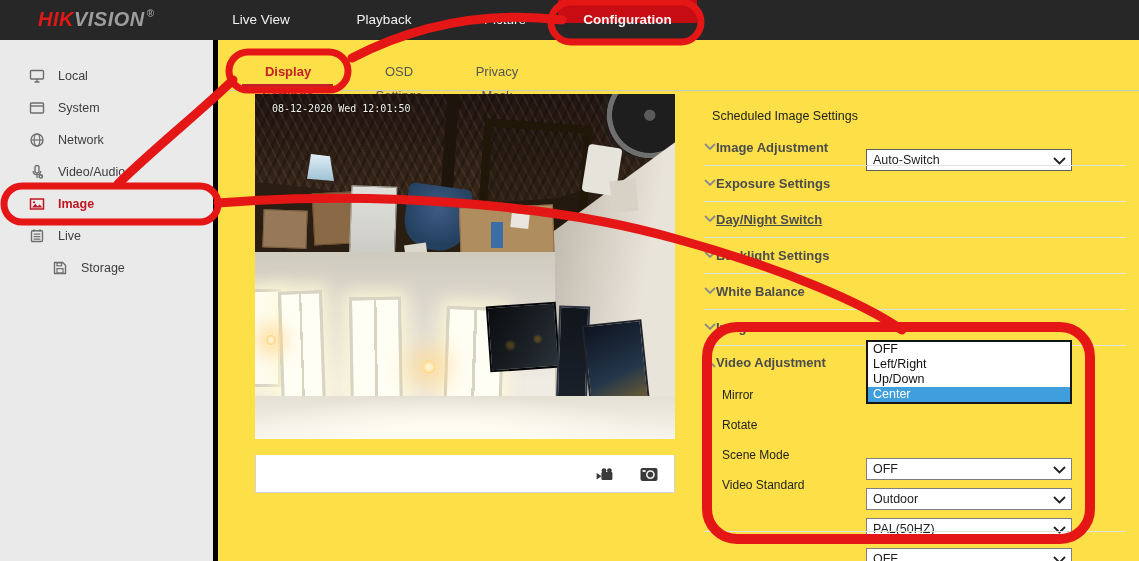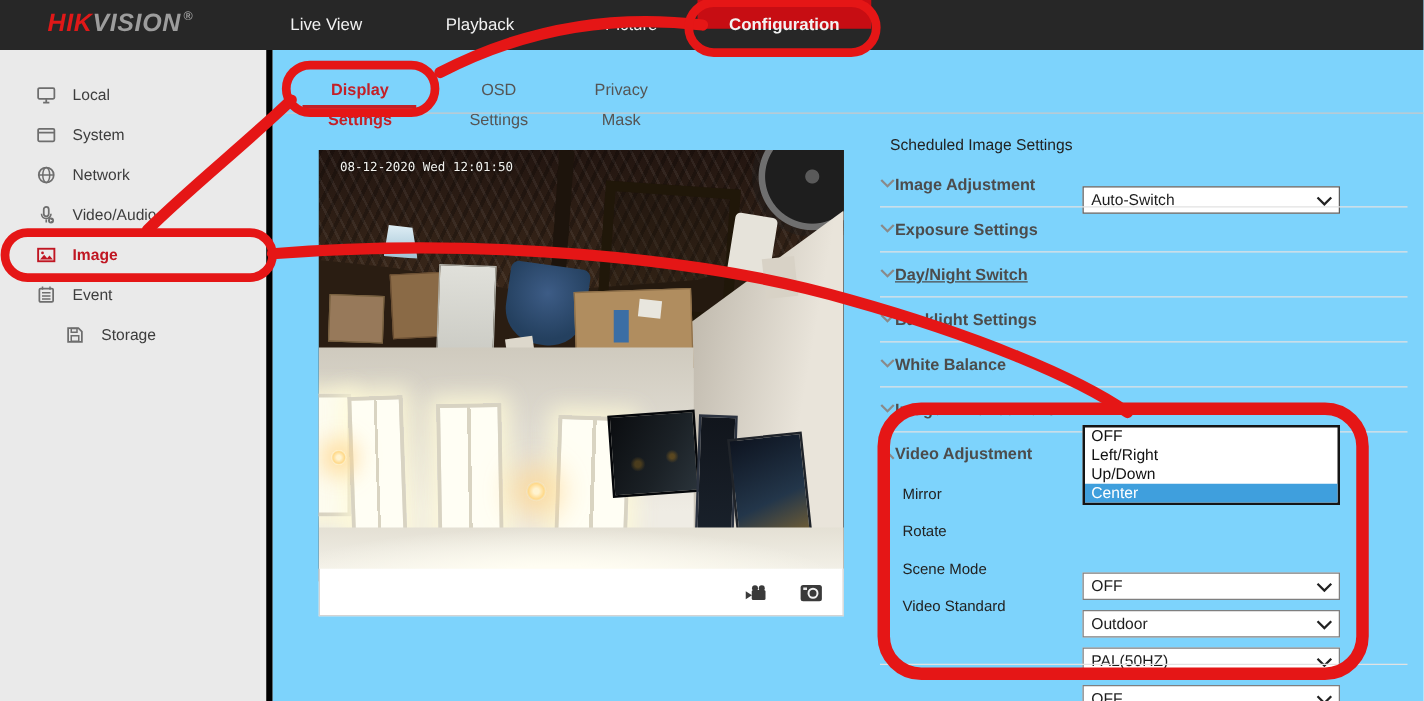--- a/index.html
+++ b/index.html
@@ -1,16 +1,16 @@
 <!DOCTYPE html>
 <html><head>
 <meta charset="utf-8">
 <style>
   html,body{margin:0;padding:0;background:#fff;}
-  .page{position:relative;width:1139px;height:561px;background:#7dd3fc;overflow:hidden;
+  .page{position:relative;width:1139px;height:561px;background:#fde047;overflow:hidden;
         font-family:"Liberation Sans",sans-serif;}
 
   
   .topbar{position:absolute;left:0;top:0;width:1139px;height:40px;background:#272727;}
   .brand{position:absolute;left:38px;top:8px;font-style:italic;font-weight:bold;font-size:20px;letter-spacing:.5px;}
   .brand .hik{color:#e01818;}
   .brand .vision{color:#9d9d9d;}
   .brand .reg{color:#9d9d9d;font-size:10px;font-style:normal;vertical-align:top;margin-left:2px;}
   .nav-item{position:absolute;top:0;height:23px;line-height:40px;width:120px;text-align:center;
             color:#f2f2f2;font-size:13.5px;cursor:pointer;}
@@ -23,21 +23,21 @@
   .side-item .lbl{position:absolute;left:58px;top:0;height:32px;line-height:32px;font-size:12.5px;color:#3d3d3d;}
   .side-item.active .lbl{color:#c01622;font-weight:bold;}
 
   
   .tab{position:absolute;top:60px;height:24px;line-height:24px;font-size:13px;color:#555;cursor:pointer;}
   .tab.active{color:#c32027;font-weight:bold;}
   .tab-underline{position:absolute;left:242px;top:84px;width:91px;height:3px;background:#c32027;}
   .tab-divider{position:absolute;left:228px;top:90px;width:911px;height:1px;background:#c9c9c9;}
 
   
-  .preview{position:absolute;left:255px;top:120px;width:420px;height:345px;overflow:hidden;background:#2a1d12;}
+  .preview{position:absolute;left:255px;top:94px;width:420px;height:345px;overflow:hidden;background:#2a1d12;}
   .pv-bar{position:absolute;left:255px;top:455px;width:420px;height:38px;background:#fff;
           border:1px solid #d4d4d4;border-top:none;box-sizing:border-box;}
   .timestamp{position:absolute;left:17px;top:9px;font-family:"DejaVu Sans Mono",monospace;font-size:10px;
              color:#f3f3ef;text-shadow:0 0 2px #000;z-index:9;}
   .scene-el{position:absolute;}
 
   
   .sched-label{position:absolute;left:700px;top:105px;width:158px;text-align:right;height:22px;line-height:22px;
                font-size:12.5px;color:#222;}
   .sel{position:absolute;height:22px;background:#fff;border:1px solid #7f7f7f;font-size:12.5px;color:#1d1d1d;
@@ -110,21 +110,21 @@
           <circle cx="5" cy="6.3" r="1.1" fill="#c01622"></circle>
           <path d="M3 11.6l3.3-3.8 2.4 2.8 1.9-2.2 2.7 3.2z" fill="#c01622"></path>
         </svg>
       <span class="lbl">Image</span>
     </div>
     <div class="side-item" style="top:180px;">
       <svg class="ic" viewBox="0 0 16 16">
           <rect x="2.5" y="2.8" width="11" height="10.7" rx="1" fill="none" stroke="#6e6e6e" stroke-width="1.4"></rect>
           <path d="M5 1.2v2.6M11 1.2v2.6M4.6 6.2h6.8M4.6 8.7h6.8M4.6 11.2h6.8" stroke="#6e6e6e" stroke-width="1.2" fill="none"></path>
         </svg>
-      <span class="lbl">Event</span>
+      <span class="lbl">Live</span>
     </div>
     <div class="side-item" style="top:212px;margin-left:23px;">
       <svg class="ic" viewBox="0 0 16 16">
           <path d="M2.5 2.5h8.2l2.8 2.8v8.2H2.5z" fill="none" stroke="#6e6e6e" stroke-width="1.4"></path>
           <rect x="5" y="8.6" width="6" height="4.4" fill="none" stroke="#6e6e6e" stroke-width="1.2"></rect>
           <rect x="5" y="2.8" width="4.6" height="3" fill="none" stroke="#6e6e6e" stroke-width="1.2"></rect>
         </svg>
       <span class="lbl">Storage</span>
     </div>
   </div>

